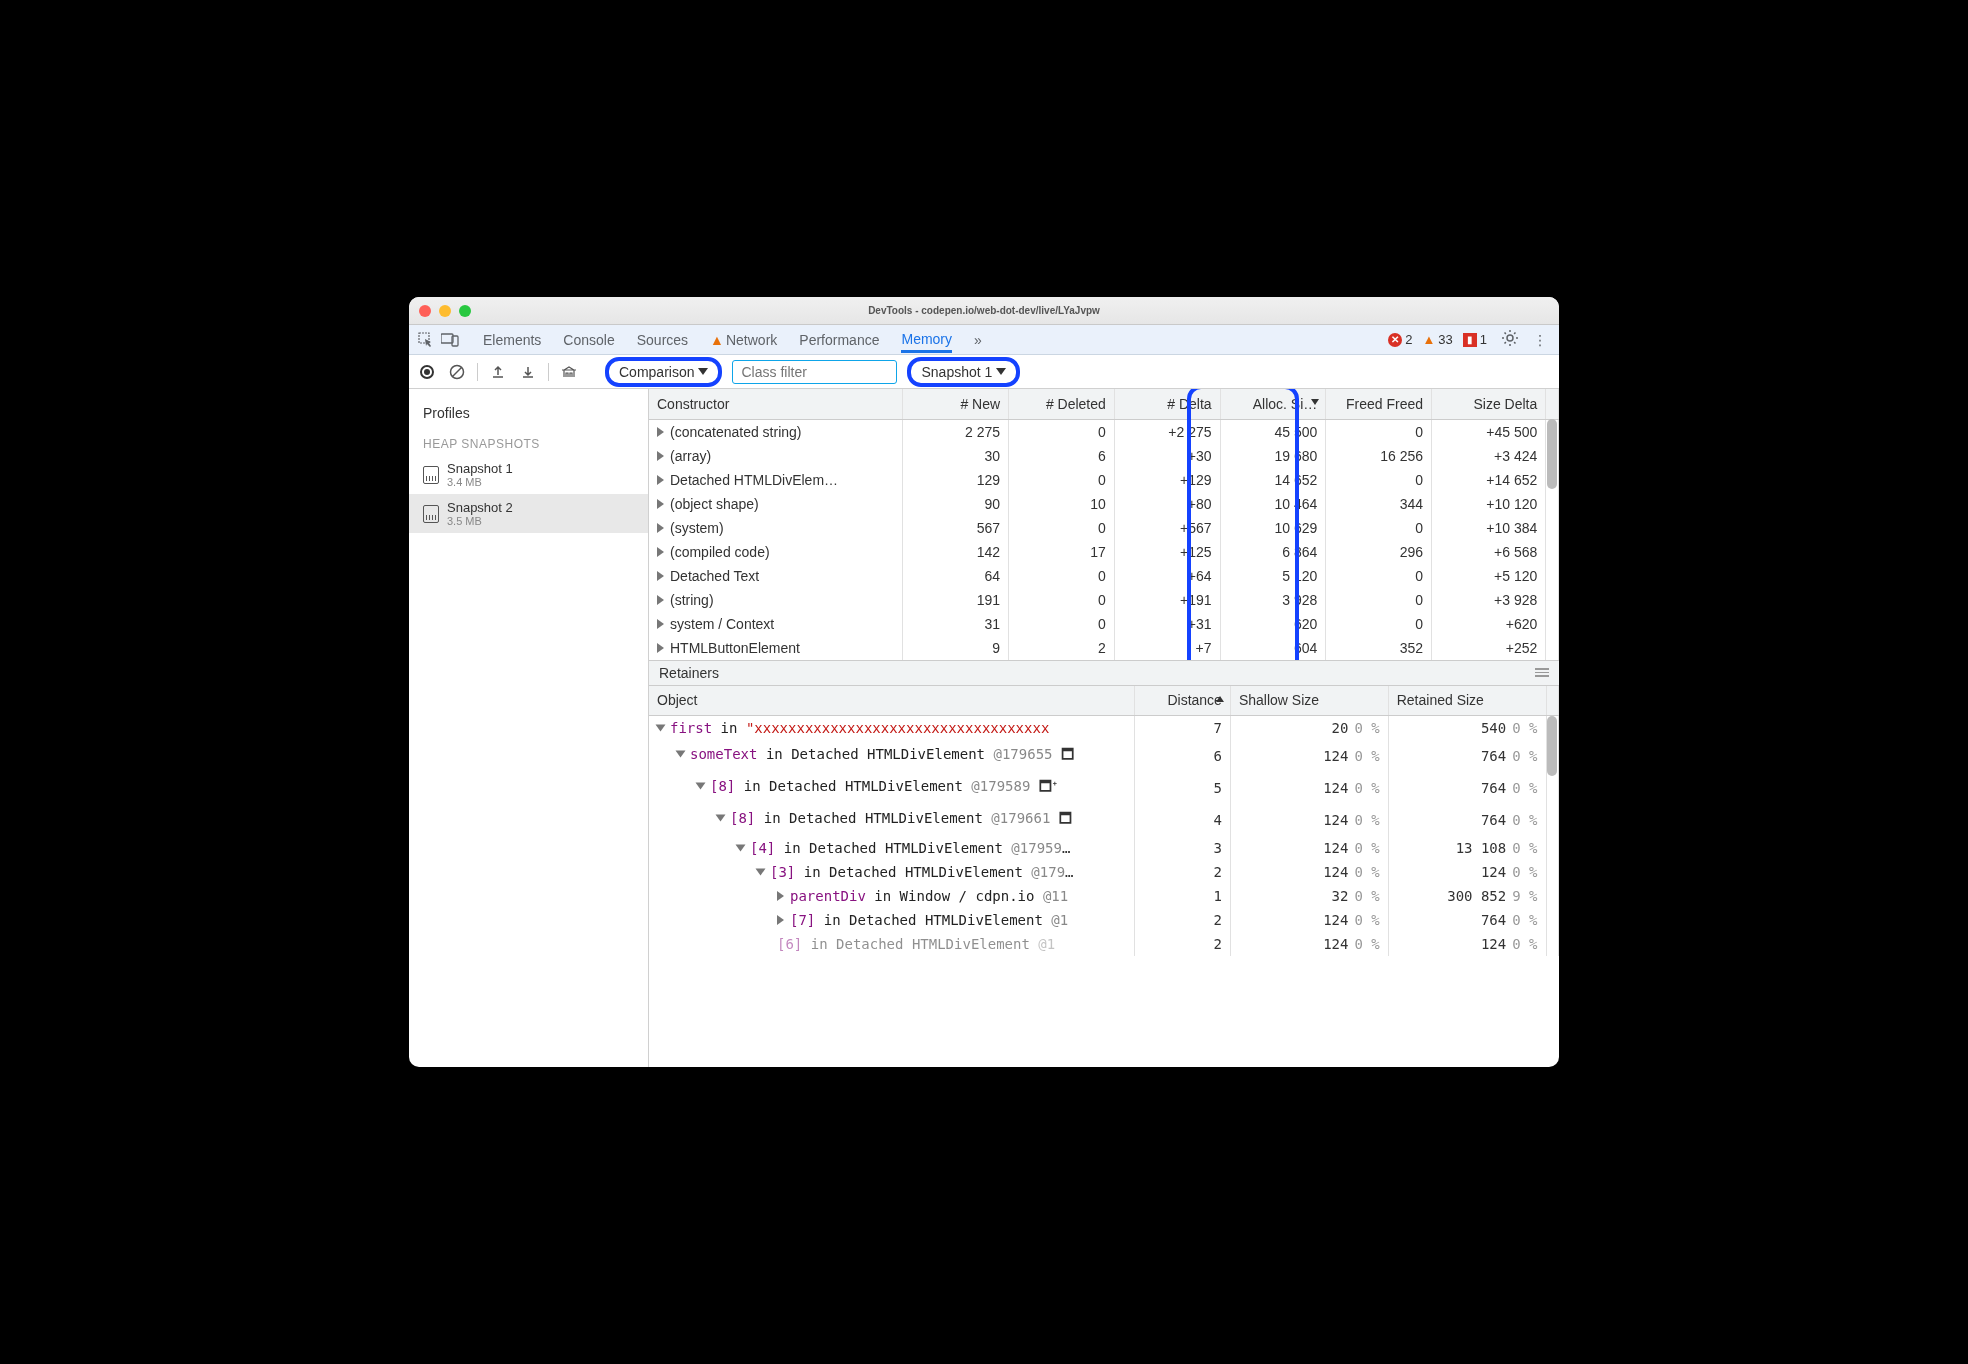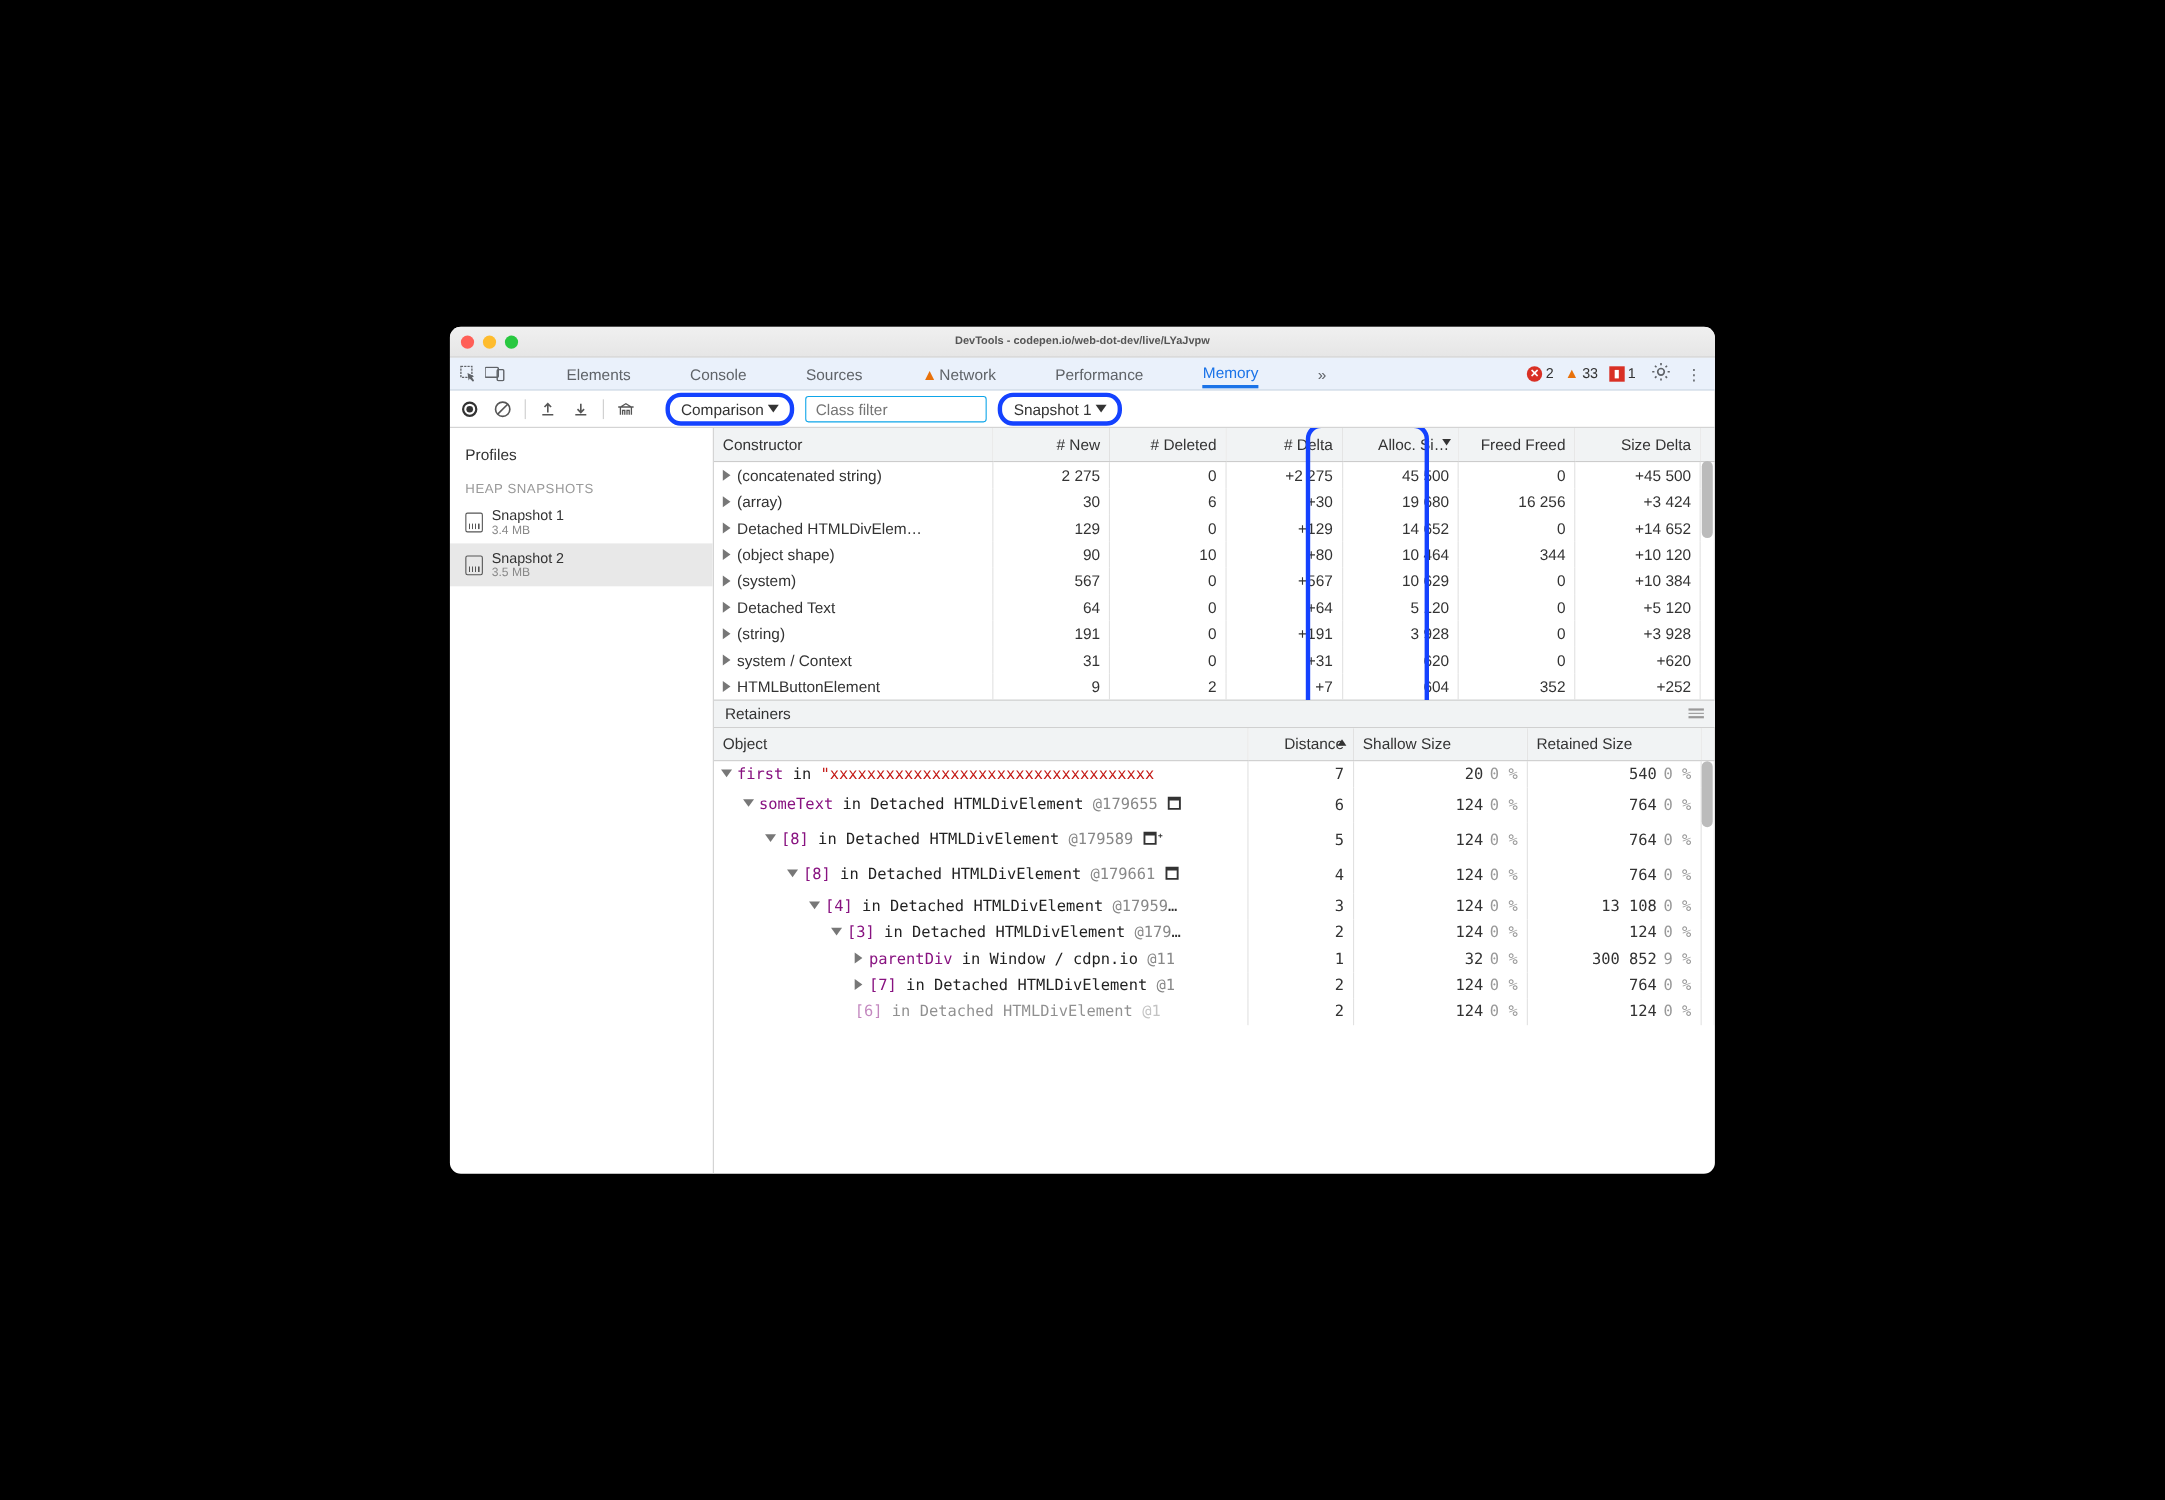--- a/index.html
+++ b/index.html
@@ -6,21 +6,21 @@
   body { background: #000; font-family: 'Helvetica Neue', Arial, sans-serif; font-size: 13px; color:#333; display:flex; align-items:center; justify-content:center; height:100vh;}
   .window { width:1150px; height:770px; background:#fff; border-radius:10px; overflow:hidden; box-shadow:0 10px 40px rgba(0,0,0,0.5); display:flex; flex-direction:column;}
   .titlebar { height:28px; background:linear-gradient(#f0f0f0,#e6e6e6); border-bottom:1px solid #c9c9c9; display:flex; align-items:center; padding:0 10px; position:relative;}
   .traffic { display:flex; gap:8px;}
   .dot { width:12px; height:12px; border-radius:50%;}
   .dot.red{background:#ff5f57;} .dot.yellow{background:#febc2e;} .dot.green{background:#28c840;}
   .titletext { position:absolute; left:50%; transform:translateX(-50%); font-size:10px; font-weight:600; color:#555;}
   .tabbar { height:30px; background:#eaf1fb; border-bottom:1px solid #cbd6e2; display:flex; align-items:center; padding:0 8px; gap:6px; font-size:14px;}
   .tbicon { width:18px; height:18px; display:flex; align-items:center; justify-content:center; color:#5f6368;}
   .tabs { display:flex; align-items:center; gap:22px; margin-left:18px;}
-  .tab { color:#5f6368; padding:4px 0; cursor:default; white-space:nowrap;margin-left:32px;}
+  .tab { color:#5f6368; padding:4px 0; cursor:default; white-space:nowrap;}
   .tab.active { color:#1a73e8; border-bottom:3px solid #1a73e8; padding-bottom:3px;}
   .warnicon { color:#e8710a; margin-right:2px;}
   .spacer { flex:1;}
   .counts { display:flex; align-items:center; gap:10px; font-size:13px;}
   .badge { display:flex; align-items:center; gap:3px;}
   .circ { width:14px; height:14px; border-radius:50%; display:flex; align-items:center; justify-content:center; color:#fff; font-size:10px; font-weight:bold;}
   .circ.err{background:#d93025;} .sqr{background:#d93025; width:14px; height:14px; color:#fff; font-size:10px; display:flex; align-items:center; justify-content:center;}
   .gear, .kebab { width:18px; color:#5f6368;}
 
   .toolbar { height:34px; border-bottom:1px solid #d0d0d0; display:flex; align-items:center; padding:0 8px; gap:10px;}
@@ -254,20 +254,30 @@
                 <td class="con"><span class="exptri"></span>(system)</td>
                 <td class="num">567</td>
                 <td class="num">0</td>
                 <td class="num">+567</td>
                 <td class="num">10 629</td>
                 <td class="num">0</td>
                 <td class="num">+10 384</td>
                 <td></td>
               </tr>
               <tr>
+                <td class="con"><span class="exptri"></span>(compiled code)</td>
+                <td class="num">142</td>
+                <td class="num">17</td>
+                <td class="num">+125</td>
+                <td class="num">6 864</td>
+                <td class="num">296</td>
+                <td class="num">+6 568</td>
+                <td></td>
+              </tr>
+              <tr>
                 <td class="con"><span class="exptri"></span>Detached Text</td>
                 <td class="num">64</td>
                 <td class="num">0</td>
                 <td class="num">+64</td>
                 <td class="num">5 120</td>
                 <td class="num">0</td>
                 <td class="num">+5 120</td>
                 <td></td>
               </tr>
               <tr>

